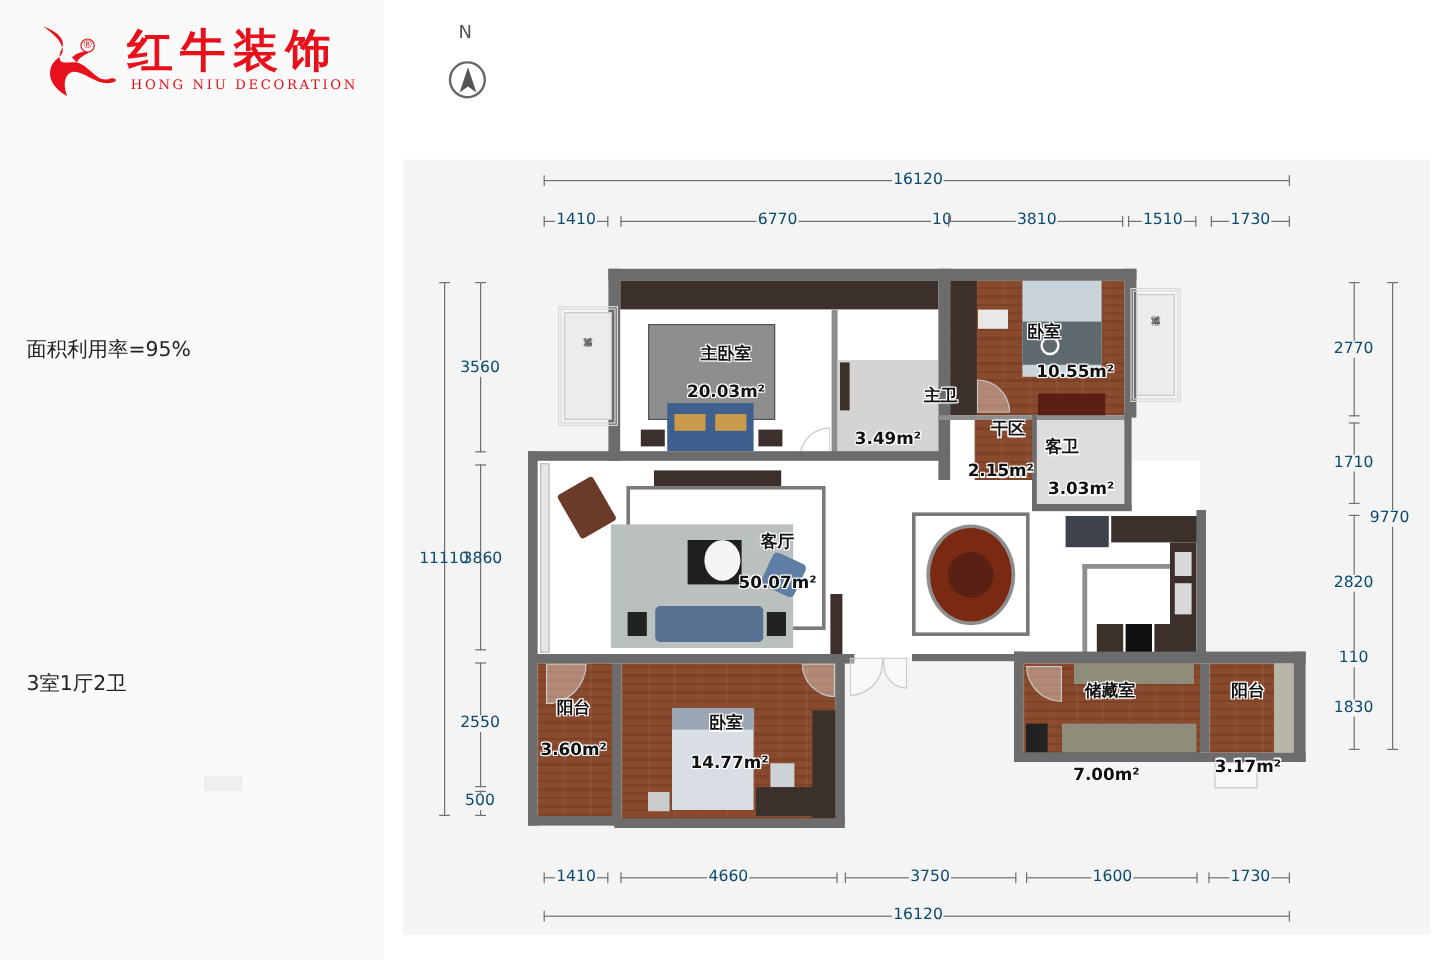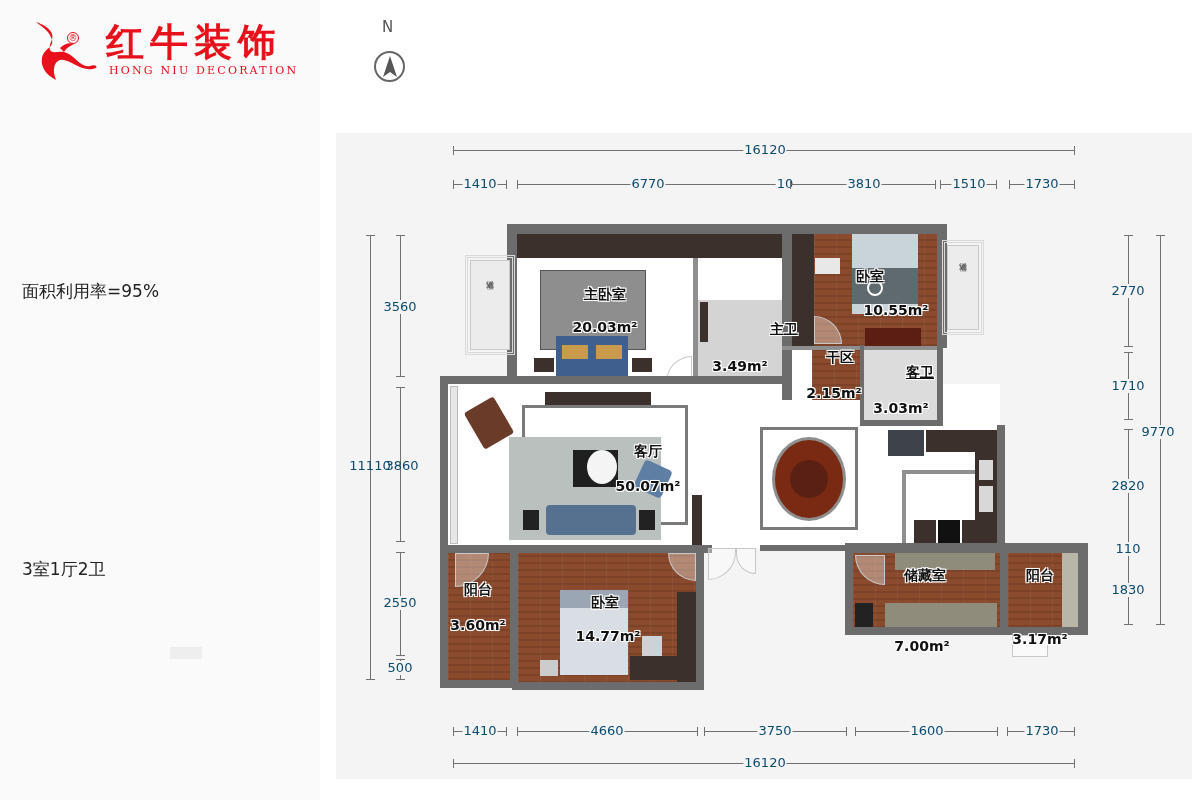--- a/index.html
+++ b/index.html
@@ -249,21 +249,21 @@
   <div class="door" style="left:1012px;top:635px;width:36px;height:22px;border-radius:0 0 0 0;background:#fafafa;"></div>
 
   <div class="room-label" style="left:605px;top:295px;">主卧室</div>
   <div class="room-label" style="left:605px;top:327px;">20.03m²</div>
   <div class="room-label" style="left:740px;top:330px;margin-left:44px;">主卫</div>
   <div class="room-label" style="left:740px;top:366px;">3.49m²</div>
   <div class="room-label" style="left:870px;top:277px;">卧室</div>
   <div class="room-label" style="left:868px;top:310px;margin-left:28px;">10.55m²</div>
   <div class="room-label" style="left:840px;top:358px;">干区</div>
   <div class="room-label" style="left:834px;top:393px;">2.15m²</div>
-  <div class="room-label" style="left:920px;top:373px;text-decoration:underline;">客卫</div>
+  <div class="room-label" style="left:885px;top:373px;">客卫</div>
   <div class="room-label" style="left:901px;top:408px;">3.03m²</div>
   <div class="room-label" style="left:648px;top:452px;">客厅</div>
   <div class="room-label" style="left:648px;top:486px;">50.07m²</div>
   <div class="room-label" style="left:478px;top:590px;">阳台</div>
   <div class="room-label" style="left:478px;top:625px;">3.60m²</div>
   <div class="room-label" style="left:605px;top:603px;">卧室</div>
   <div class="room-label" style="left:608px;top:636px;">14.77m²</div>
   <div class="room-label" style="left:925px;top:576px;">储藏室</div>
   <div class="room-label" style="left:922px;top:646px;text-align:right;">7.00m²</div>
   <div class="room-label" style="left:1040px;top:576px;">阳台</div>

